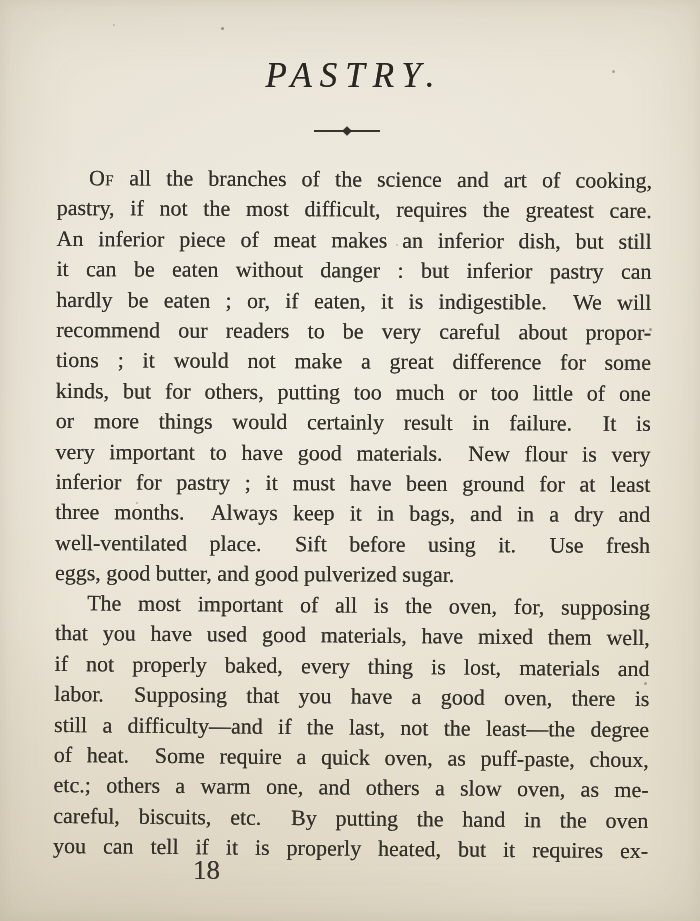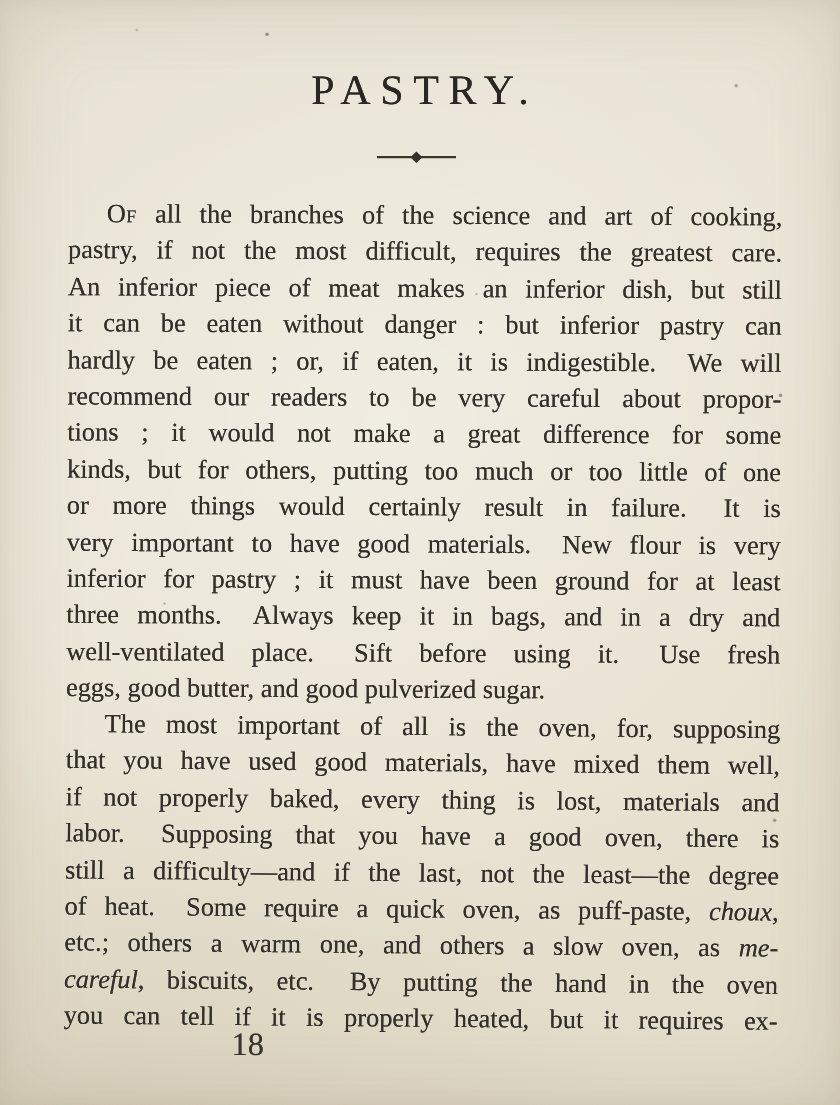--- a/index.html
+++ b/index.html
@@ -25,20 +25,21 @@
   .page-title {
     position: absolute;
     top: 56px; left: 0; width: 700px;
     text-align: center;
     font-size: 35px;
     letter-spacing: 8px;
     padding-left: 8px; 
     box-sizing: border-box;
     color: #2a2722;
     text-shadow: 0 0 0.5px rgba(42,39,34,0.85);
+    font-style: italic;
   }
 
   .divider {
     position: absolute;
     top: 125px; left: 314px;
     width: 66px; height: 12px;
   }
   .divider svg { display: block; }
 
   .body-text {
@@ -56,21 +57,21 @@
   .para + .para { transform: rotate(0.22deg); transform-origin: 0 40%; }
   .line {
     text-align: justify;
     -moz-text-align-last: justify;
     text-align-last: justify;
     height: 30.4px;
     overflow: visible;
   }
   .line.indent { text-indent: 32px; }
   .line.last { text-align-last: left; -moz-text-align-last: left; }
-  .ital { font-style: italic; }
+  .ital { }
   .smallcaps { font-variant: small-caps; letter-spacing: 0.5px; }
 
   .page-number {
     position: absolute;
     left: 193px; top: 855px;
     font-size: 27px;
     color: #3a362f;
     text-shadow: 0 0 0.4px rgba(48,44,37,0.8);
     text-align: right;
   }

